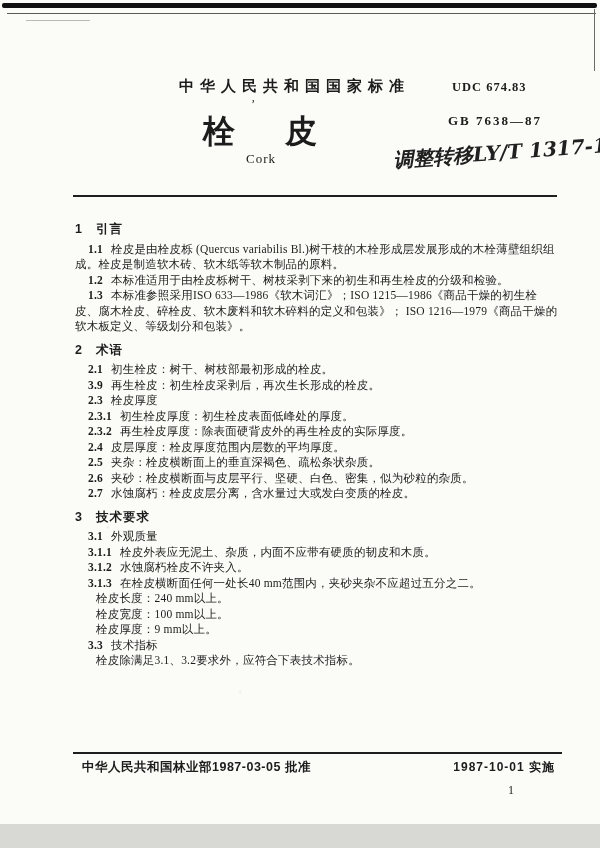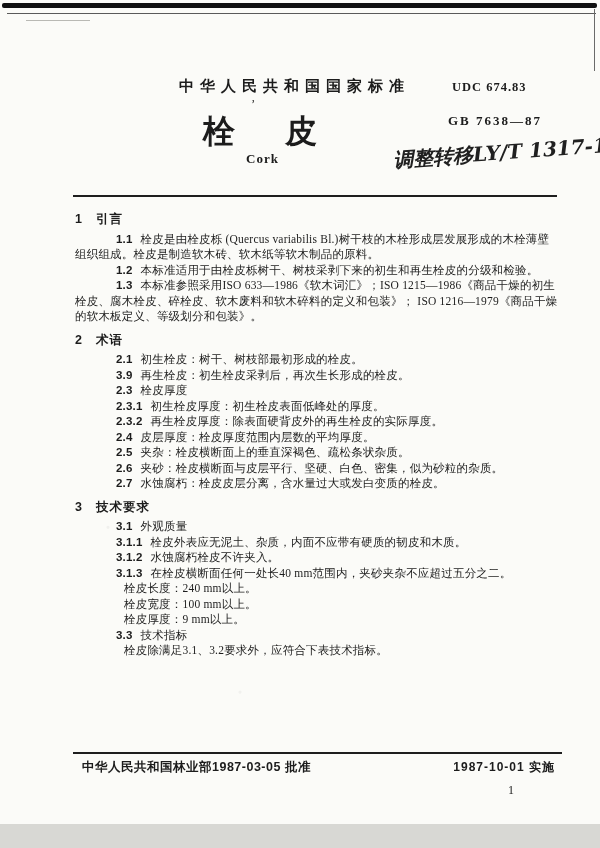--- a/index.html
+++ b/index.html
@@ -40,45 +40,45 @@
     position:absolute;left:203px;top:110px;
     font-size:32px;font-weight:bold;letter-spacing:50px;
     font-family:Liberation Mono, monospace;white-space:nowrap;
   }
   .gb-code{
     position:absolute;left:448px;top:113px;
     font-size:13px;font-weight:bold;letter-spacing:2px;
   }
   .title-en{
     position:absolute;left:246px;top:151px;
-    font-size:13px;font-weight:bold;letter-spacing:1px;
+    font-size:13px;font-weight:normal;letter-spacing:1px;
   }
   .handwritten{
     position:absolute;left:393px;top:140px;width:200px;
     font-size:20px;font-style:italic;font-weight:bold;
     transform:rotate(-4deg);
     color:#202020;white-space:nowrap;
     font-family:"DejaVu Serif", serif;
   }
   .header-divider{position:absolute;top:195px;left:73px;right:43px;height:2px;background:#1e1e1e;}
 
   
   .content{
     position:absolute;top:212px;left:75px;width:483px;
     font-size:11.5px;line-height:15.5px;letter-spacing:0.2px;
   }
   .sec-heading{
     margin:8px 0 4px 0;
     font-size:12.5px;font-weight:bold;line-height:15.5px;
     font-family:"Liberation Sans", sans-serif;letter-spacing:1px;
   }
-  .section:first-child .sec-heading{margin-top:0;}
+  .section:first-child .sec-heading{margin-top:10px;}
   .sec-num{margin-right:13px;}
   .para{margin:0;text-indent:13px;}
-  .num{font-family:Liberation Sans, sans-serif;font-weight:bold;margin-right:8px;margin-left:28px;}
+  .num{font-family:Liberation Serif, serif;font-weight:bold;margin-right:8px;}
 
   
   .footer-divider{position:absolute;top:752px;left:73px;right:38px;height:2px;background:#1e1e1e;}
   .approval{
     position:absolute;left:82px;top:759px;
     font-size:12.5px;font-weight:bold;letter-spacing:0.5px;
     font-family:"Liberation Sans", sans-serif;
   }
   .implementation{
     position:absolute;right:45px;top:759px;

